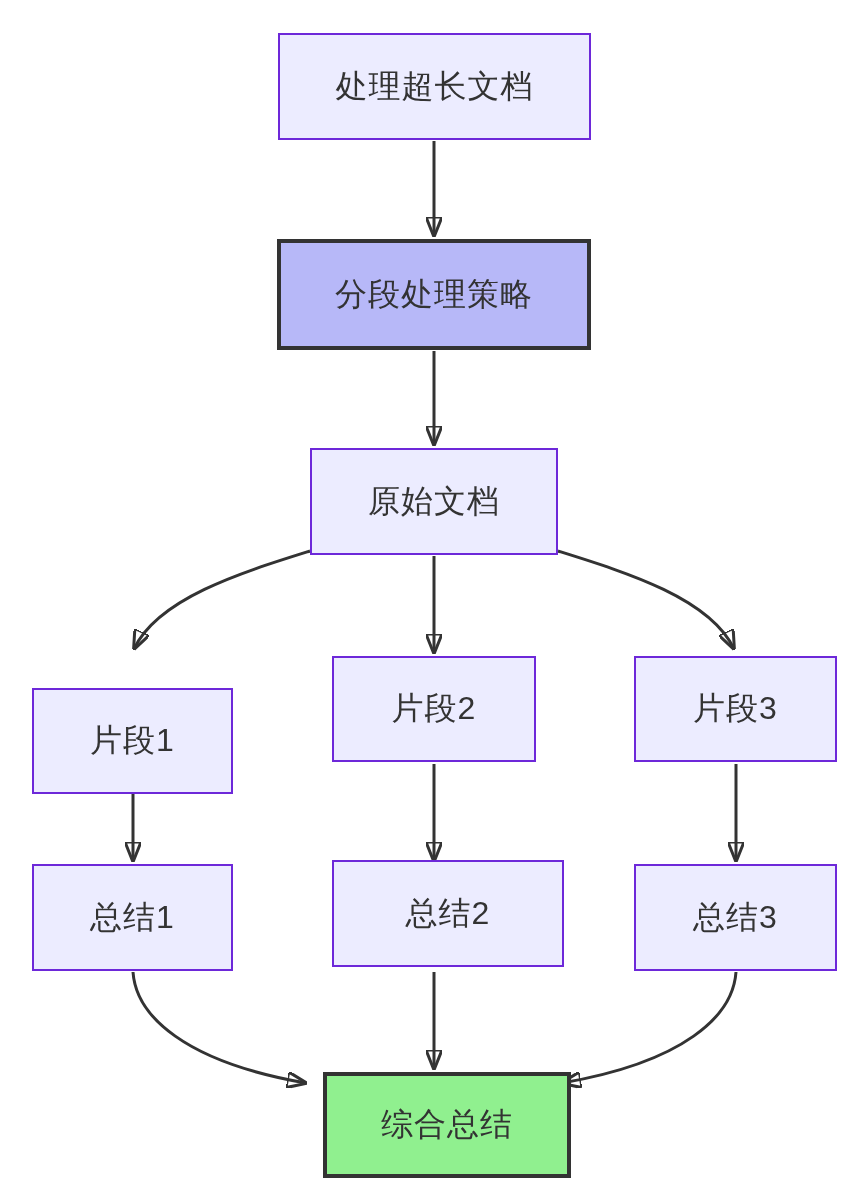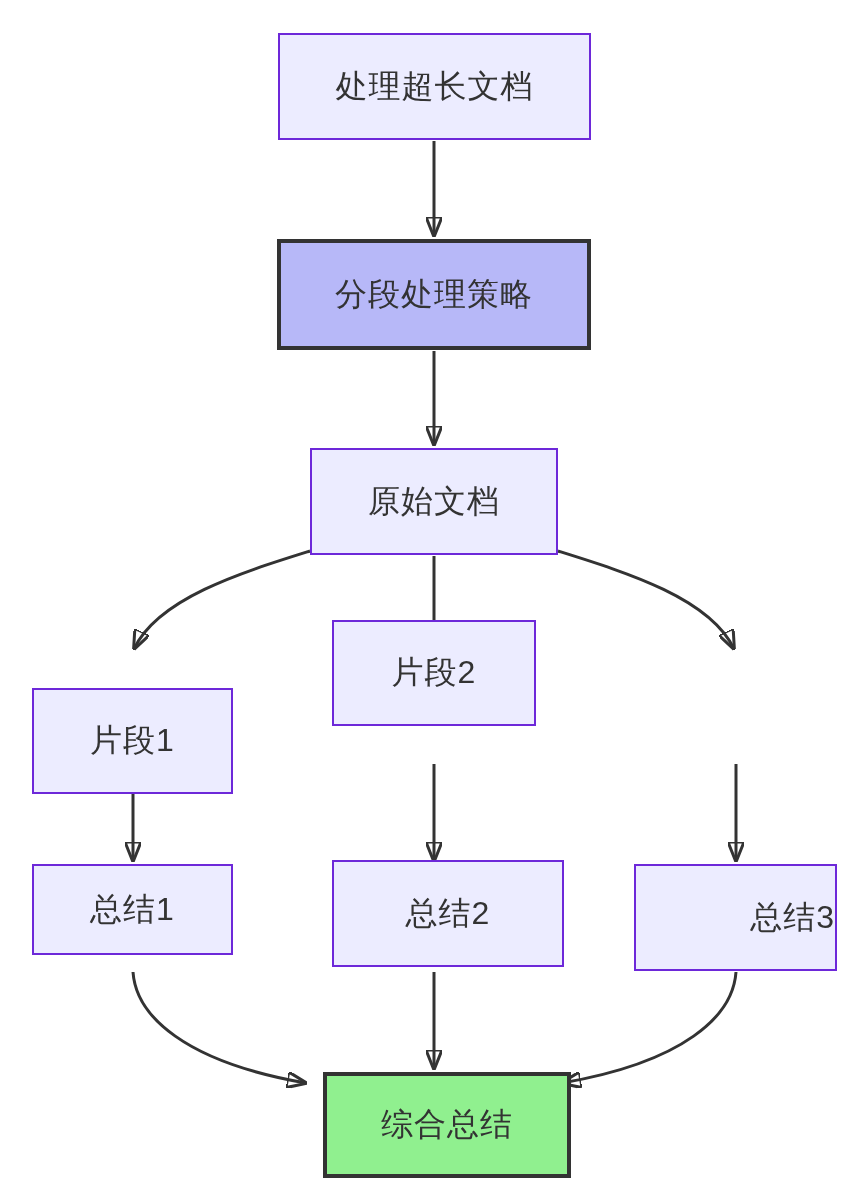--- a/index.html
+++ b/index.html
@@ -81,34 +81,37 @@
   </div>
 
   <div class="node" style="left:310px; top:448px; width:248px; height:107px;text-align:center;">
     <span>原始文档</span>
   </div>
 
   <div class="node" style="left:32px; top:688px; width:201px; height:106px;">
     <span>片段1</span>
   </div>
 
-  <div class="node" style="left:332px; top:620px; width:204px; height:106px;">
+  <div class="node" style="left:332px; top:656px; width:204px; height:106px;">
     <span>片段2</span>
   </div>
 
+  <div class="node" style="left:634px; top:656px; width:203px; height:106px;">
+    <span>片段3</span>
+  </div>
 
-  <div class="node" style="left:32px; top:864px; width:201px; height:91px;">
+  <div class="node" style="left:32px; top:864px; width:201px; height:107px;">
     <span>总结1</span>
   </div>
 
   <div class="node" style="left:332px; top:860px; width:232px; height:107px;">
     <span>总结2</span>
   </div>
 
-  <div class="node" style="left:634px; top:864px; width:203px; height:107px;justify-content:flex-end;">
+  <div class="node" style="left:634px; top:864px; width:203px; height:107px;">
     <span>总结3</span>
   </div>
 
   <div class="node node--success" style="left:310px; top:1072px; width:248px; height:106px;margin-left:13px;">
     <span>综合总结</span>
   </div>
 
 </div>
 
 </body></html>

